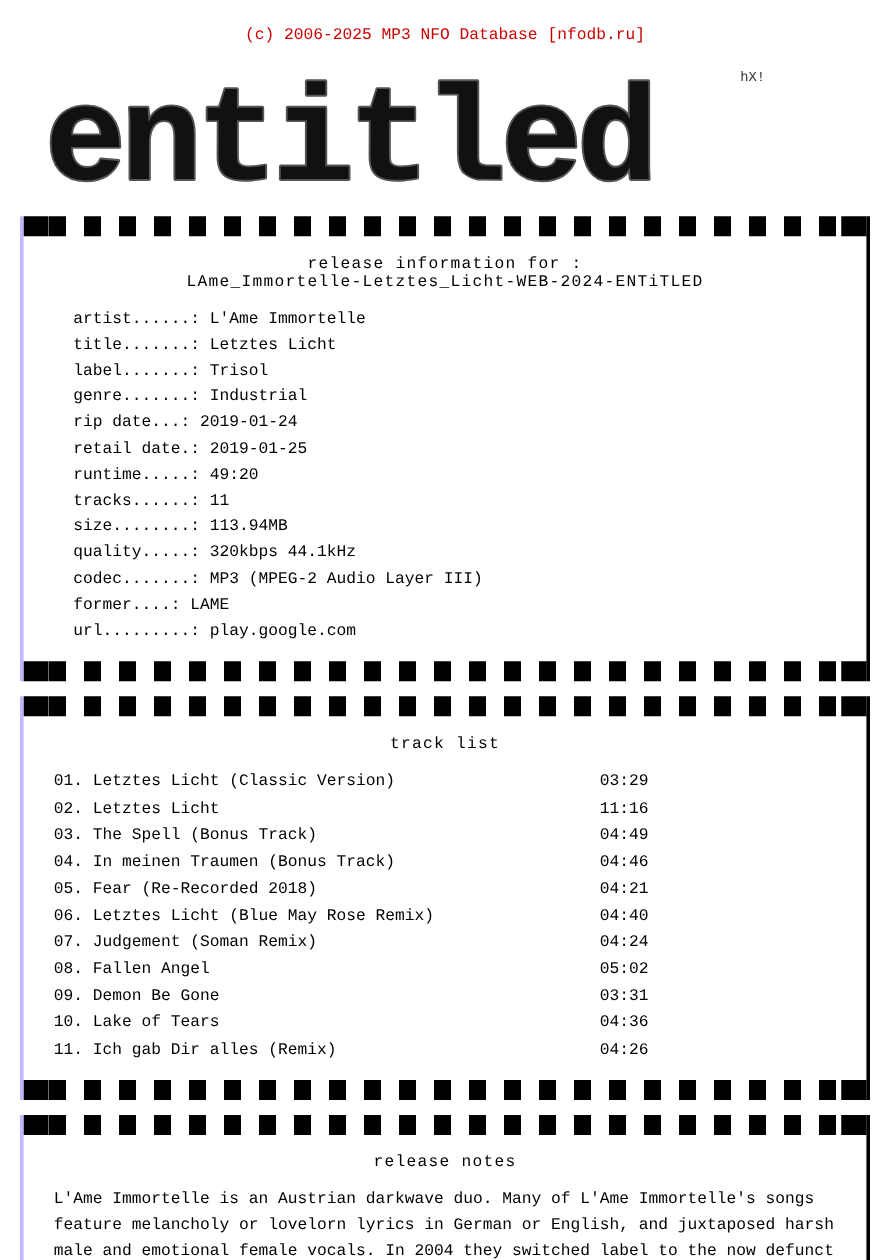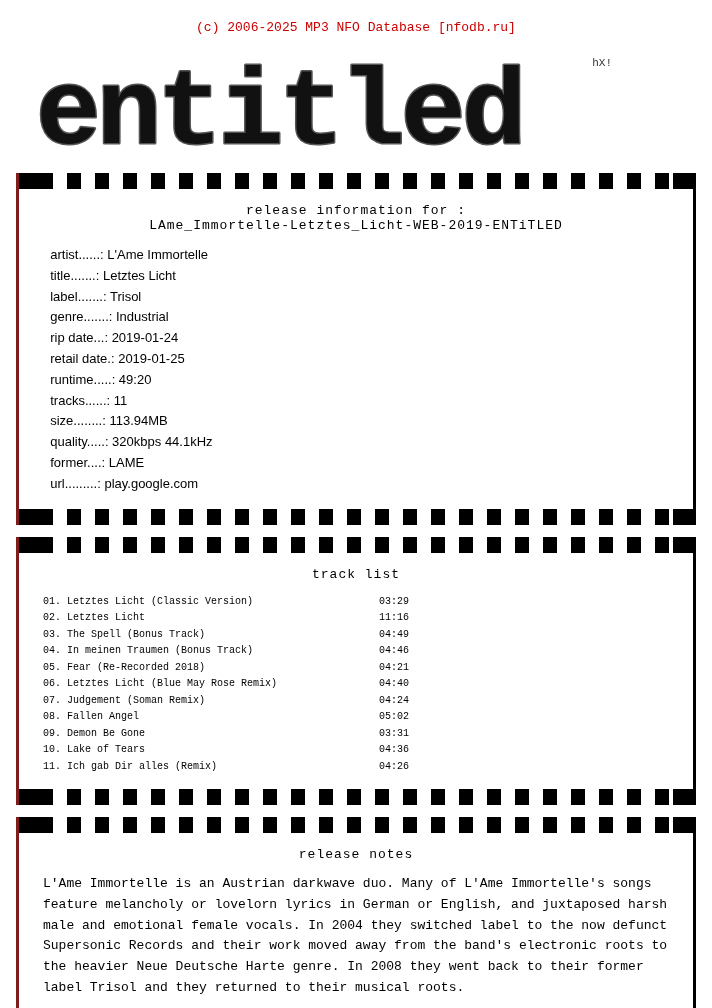--- a/index.html
+++ b/index.html
@@ -38,42 +38,42 @@
 
     .section-title {
       text-align: center;
       font-size: 13px;
       font-family: 'Courier New', Courier, monospace;
       margin-bottom: 12px;
       letter-spacing: 1px;
     }
 
     .release-info-line {
-      font-family: Liberation Sans, sans-serif;
+      font-family: Liberation Mono, monospace;
       font-size: 13px;
       line-height: 1.6;
       white-space: pre;
     }
 
     .track-list-line {
       font-family: 'Courier New', Courier, monospace;
-      font-size: 10px;
+      font-size: 13px;
       line-height: 1.65;
       white-space: pre;
     }
 
     .notes-text {
       font-family: 'Courier New', Courier, monospace;
       font-size: 13px;
       line-height: 1.6;
     }
 
     .section-wrap {
       margin: 10px 16px;
-      border-left: 3px solid #7f1d1d;
+      border-left: 3px solid #c4b5fd;
       border-right: 3px solid #000;
     }
 
     .section-top-bar {
       display: flex;
       align-items: stretch;
       height: 16px;
     }
 
     .bar-corner {
@@ -125,33 +125,34 @@
 
 <div class="section-wrap">
   <div class="section-top-bar">
     <div class="bar-corner"></div>
     <div class="bar-middle"></div>
     <div class="bar-corner"></div>
   </div>
   <div class="section-content">
     <div class="section-title">
       <span>release information for :</span><br>
-      <span>LAme_Immortelle-Letztes_Licht-WEB-2019-ENTiTLED</span>
+      <span>LAme_Immortelle-Letztes_Licht-WEB-2024-ENTiTLED</span>
     </div>
     <div id="release-fields">
         <div class="release-info-line">  artist......: L'Ame Immortelle</div>
         <div class="release-info-line">  title.......: Letztes Licht</div>
         <div class="release-info-line">  label.......: Trisol</div>
         <div class="release-info-line">  genre.......: Industrial</div>
         <div class="release-info-line">  rip date...: 2019-01-24</div>
         <div class="release-info-line">  retail date.: 2019-01-25</div>
         <div class="release-info-line">  runtime.....: 49:20</div>
         <div class="release-info-line">  tracks......: 11</div>
         <div class="release-info-line">  size........: 113.94MB</div>
         <div class="release-info-line">  quality.....: 320kbps 44.1kHz</div>
+        <div class="release-info-line">  codec.......: MP3 (MPEG-2 Audio Layer III)</div>
         <div class="release-info-line">  former....: LAME</div>
         <div class="release-info-line">  url.........: play.google.com</div>
       </div>
   </div>
   <div class="section-top-bar">
     <div class="bar-corner"></div>
     <div class="bar-middle"></div>
     <div class="bar-corner"></div>
   </div>
 </div>

